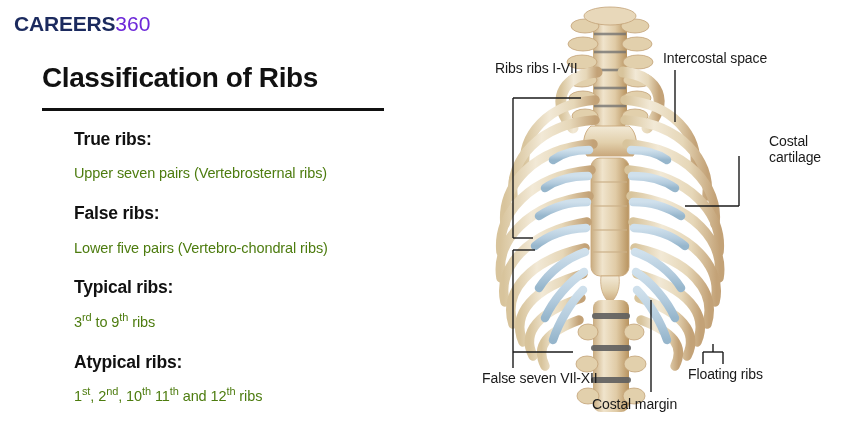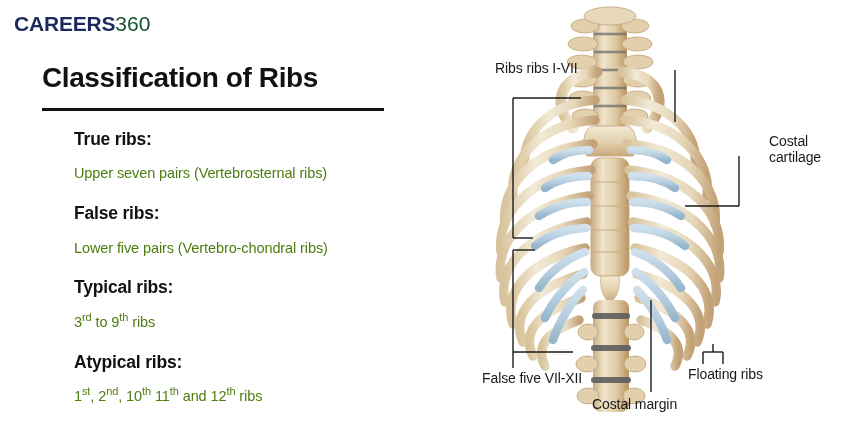--- a/index.html
+++ b/index.html
@@ -5,21 +5,21 @@
   html,body{margin:0;padding:0;}
   body{
     width:860px;height:430px;overflow:hidden;background:#ffffff;
     font-family:"Liberation Sans",sans-serif;color:#111;position:relative;
   }
   .stage{position:relative;width:772px;height:430px;text-decoration:underline;}
 
   
   .logo{position:absolute;left:14px;top:12px;display:flex;align-items:baseline;letter-spacing:-0.3px;}
   .logo-careers{font-size:21px;font-weight:bold;color:#1b2a5e;letter-spacing:-0.2px;}
-  .logo-360{font-size:21px;font-weight:normal;color:#14532d;letter-spacing:0px;}
+  .logo-360{font-size:21px;font-weight:normal;color:#6d28d9;letter-spacing:0px;}
 
   
   .title{position:absolute;left:42px;top:62px;font-size:28px;font-weight:bold;color:#111;letter-spacing:-0.4px;}
   .title-rule{position:absolute;left:42px;top:108px;width:342px;height:3px;background:#111;}
 
   
   .list{position:absolute;left:74px;top:128px;width:400px;}
   .item{margin-bottom:19px;}
   .item-term{font-size:17.5px;font-weight:bold;color:#111;line-height:1.28;letter-spacing:-0.2px;}
   .item-desc{font-size:14.5px;font-weight:normal;color:#4d7c0f;line-height:1.3;margin-top:14px;letter-spacing:-0.1px;}
@@ -223,19 +223,20 @@
 
         <line x1="248" y1="352" x2="268" y2="352"></line>
         <line x1="248" y1="352" x2="248" y2="364"></line>
         <line x1="268" y1="352" x2="268" y2="364"></line>
         <line x1="258" y1="352" x2="258" y2="344"></line>
       </g>
     </svg>
   </div>
 
   <div class="lbl lbl-true-ribs">Ribs ribs I-VII</div>
+  <div class="lbl lbl-intercostal">Intercostal space</div>
   <div class="lbl lbl-costal-cartilage">Costal
 cartilage</div>
-  <div class="lbl lbl-false-ribs">False five VIl-XII</div>
+  <div class="lbl lbl-false-ribs">False seven VIl-XII</div>
   <div class="lbl lbl-floating-ribs">Floating ribs</div>
   <div class="lbl lbl-costal-margin">Costal margin</div>
 
 </div>
 
 </body></html>

